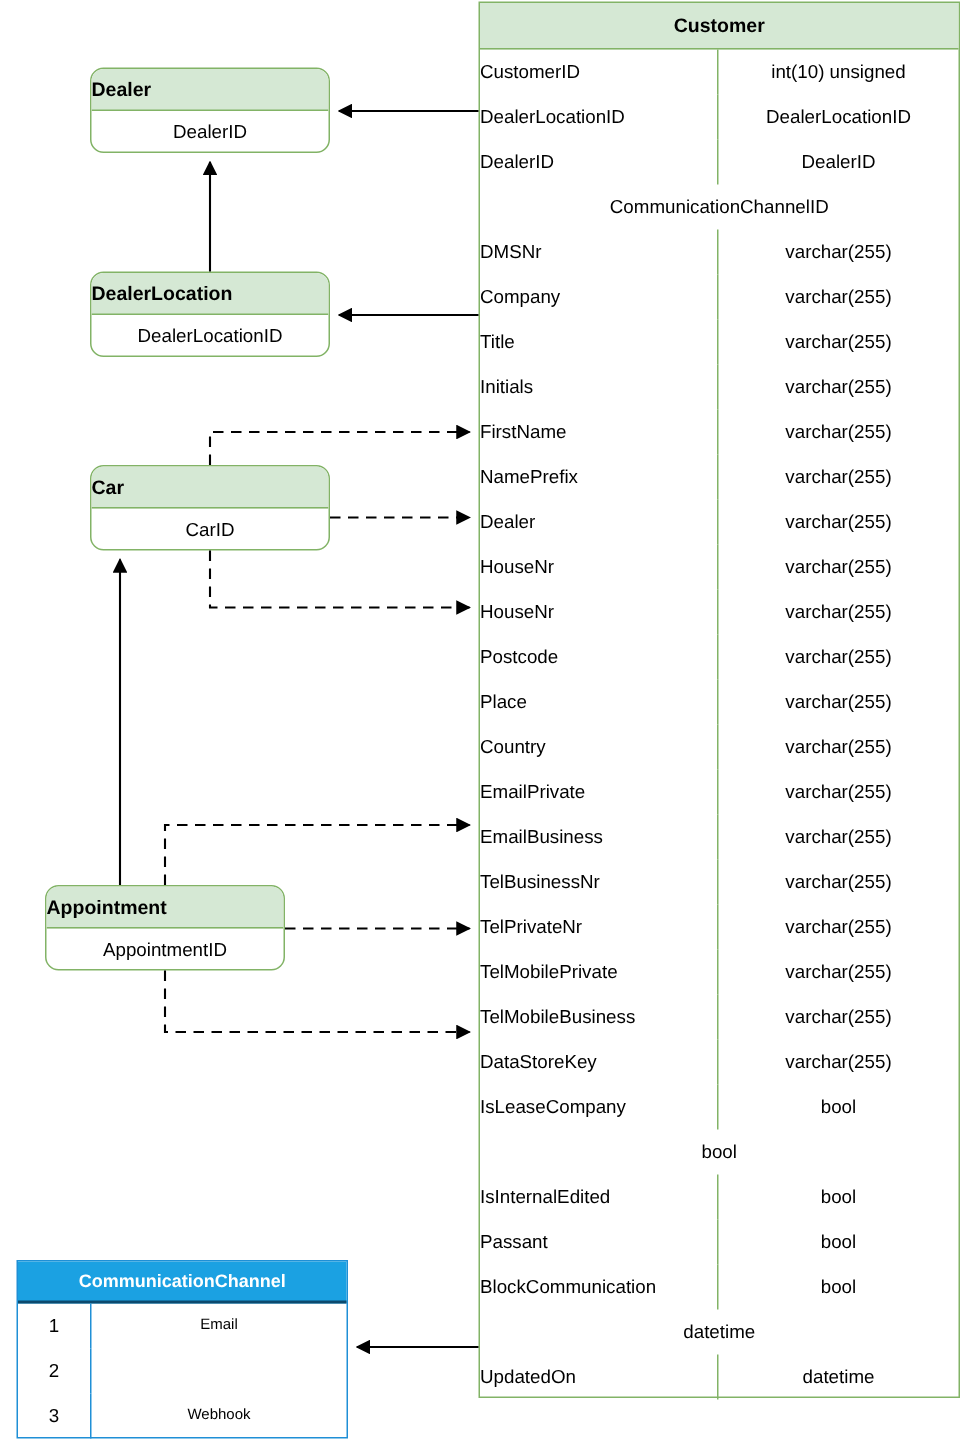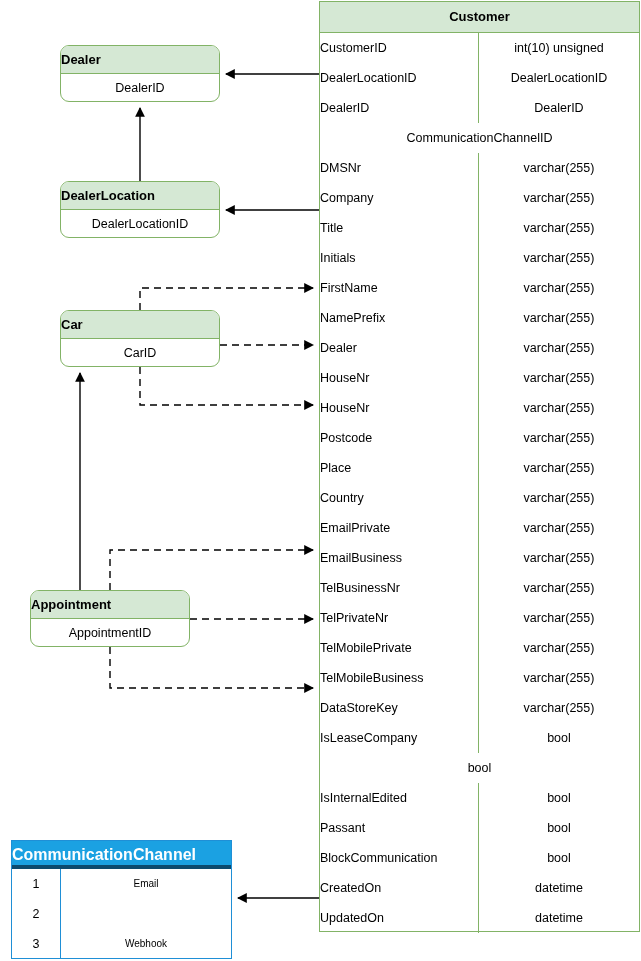--- a/index.html
+++ b/index.html
@@ -106,24 +106,24 @@
     height: 119px;
     box-sizing: border-box;
     border: 1px solid #1f8fd6;
     background: #ffffff;
   }
   #cc-header {
     box-sizing: border-box;
     height: 28px;
     line-height: 27px;
     background: #1ba1e2;
-    border-bottom: 4px solid #0c4a6e;
-    text-align: left;
+    border-bottom: 2px solid #0c4a6e;
+    text-align: center;
     font-weight: bold;
-    font-size: 16px;
+    font-size: 12px;
     color: #ffffff;
   }
   .cc-row {
     display: flex;
     height: 30px;
     box-sizing: border-box;
   }
   .cc-col-id {
     box-sizing: border-box;
     width: 49px;
@@ -264,21 +264,20 @@
         </div>
         <div class="cust-row">
           <div class="cust-col-name">Passant</div>
           <div class="cust-col-type">bool</div>
         </div>
         <div class="cust-row">
           <div class="cust-col-name">BlockCommunication</div>
           <div class="cust-col-type">bool</div>
         </div>
         <div class="cust-row">
-          <div class="cust-col-name">CreatedOn</div>
           <div class="cust-col-type">datetime</div>
         </div>
         <div class="cust-row">
           <div class="cust-col-name">UpdatedOn</div>
           <div class="cust-col-type">datetime</div>
         </div>
       </div>
   </div>
 
   <div class="entity" style="left:60px; top:45px; width:160px; height:57px;">

